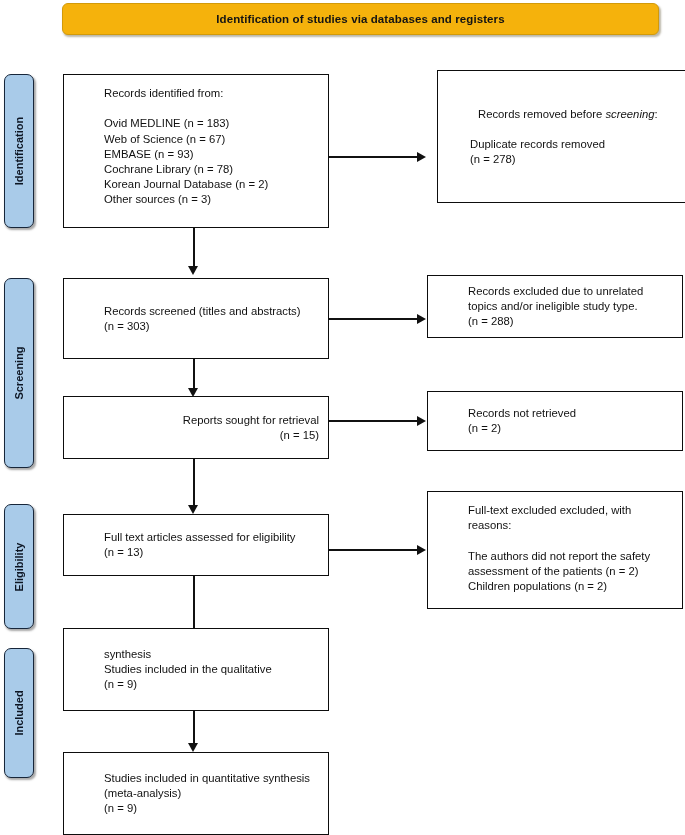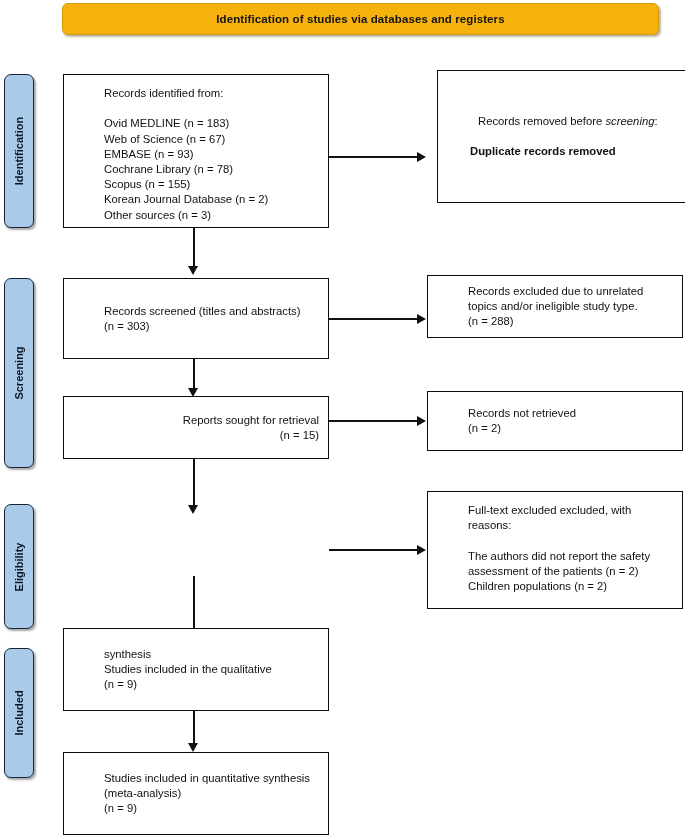--- a/index.html
+++ b/index.html
@@ -83,21 +83,21 @@
     transform: translateY(-50%);
   }
   .box-line {
     font-size: 11.3px;
     line-height: 15.2px;
     color: #111111;
     white-space: nowrap;
     padding-left: 28px;
   }
   .box-line.spacer { height: 15.2px; }
-  .box-line.indent { padding-left: 20px; font-weight: bold; }
+  .box-line.indent { padding-left: 20px; }
   .box-line i { font-style: italic; }
 
   
   .box.topalign .box-inner {
     top: 11px;
     transform: none;
   }
 
   
   .vline {
@@ -148,31 +148,31 @@
   </div>
 
   <div class="box topalign" style="left:63px; top:74px; width:266px; height:154px;">
     <div class="box-inner">
       <div class="box-line">Records identified from:</div>
       <div class="box-line spacer"></div>
       <div class="box-line">Ovid MEDLINE (n = 183)</div>
       <div class="box-line">Web of Science (n = 67)</div>
       <div class="box-line">EMBASE (n = 93)</div>
       <div class="box-line">Cochrane Library (n = 78)</div>
-      <div class="box-line">Scopus (n = 155)</div>
       <div class="box-line">Korean Journal Database (n = 2)</div>
       <div class="box-line">Other sources (n = 3)</div>
     </div>
   </div>
 
   <div class="box" style="left:437px; top:70px; width:256px; height:133px;">
     <div class="box-inner">
       <div class="box-line"><span>Records removed before </span><i>screening</i><span>:</span></div>
       <div class="box-line spacer"></div>
       <div class="box-line indent">Duplicate records removed</div>
+      <div class="box-line indent">(n = 278)</div>
     </div>
   </div>
 
   <div class="hline" style="left:329px; top:156px; width:89px;"></div>
   <div class="arrow-right" style="left:417px; top:151.5px;"></div>
 
   <div class="vline" style="left:193px; top:228px; height:39px;"></div>
   <div class="arrow-down" style="left:188.3px; top:266px;"></div>
 
   <div class="box" style="left:63px; top:278px; width:266px; height:81px;">
@@ -209,20 +209,26 @@
       <div class="box-line">(n = 2)</div>
     </div>
   </div>
 
   <div class="hline" style="left:329px; top:420px; width:89px;"></div>
   <div class="arrow-right" style="left:417px; top:415.5px;"></div>
 
   <div class="vline" style="left:193px; top:459px; height:47px;"></div>
   <div class="arrow-down" style="left:188.3px; top:505px;"></div>
 
+  <div class="box" style="left:63px; top:514px; width:266px; height:62px;">
+    <div class="box-inner">
+      <div class="box-line">Full text articles assessed for eligibility</div>
+      <div class="box-line">(n = 13)</div>
+    </div>
+  </div>
 
   <div class="box topalign" style="left:427px; top:491px; width:256px; height:118px;">
     <div class="box-inner">
       <div class="box-line">Full-text excluded excluded, with</div>
       <div class="box-line">reasons:</div>
       <div class="box-line spacer"></div>
       <div class="box-line">The authors did not report the safety</div>
       <div class="box-line">assessment of the patients (n = 2)</div>
       <div class="box-line">Children populations (n = 2)</div>
     </div>

